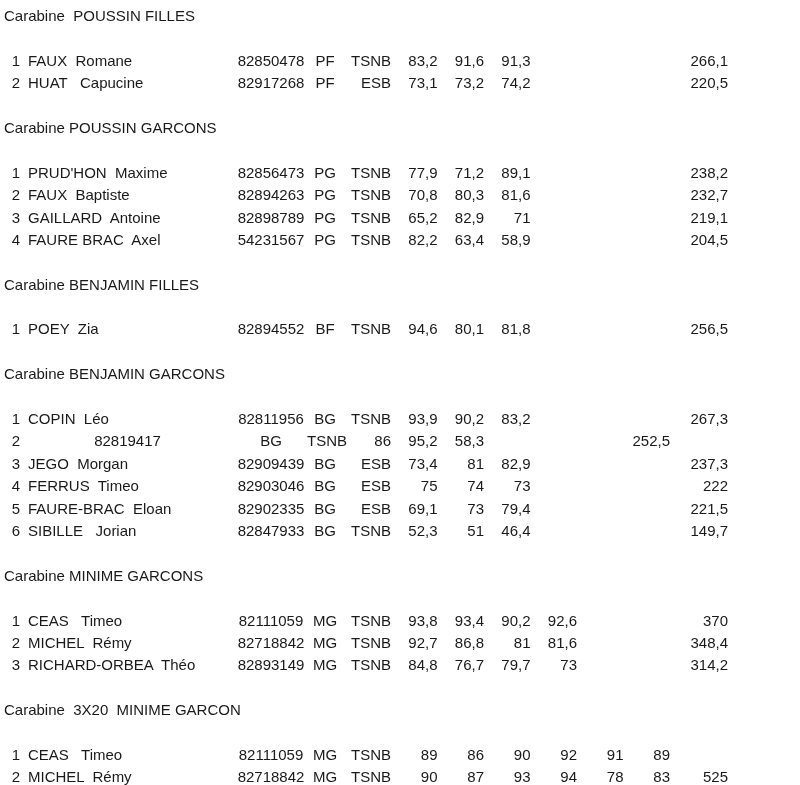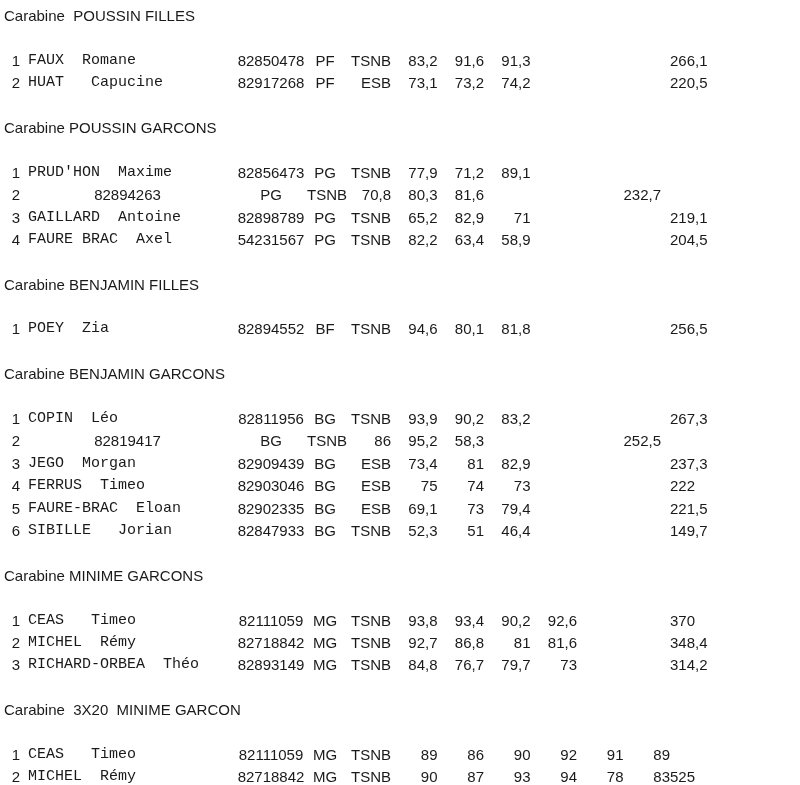--- a/index.html
+++ b/index.html
@@ -29,26 +29,26 @@
     white-space: pre;
   }
   .heading-spacer { height: 22.4px; }
   .row {
     display: grid;
     grid-template-columns: 16px 215px 72px 36px 48px 46.5px 46.5px 46.5px 46.5px 46.5px 46.5px 1fr;
     height: 22.4px;
     line-height: 22.4px;
   }
   .c-rank  { text-align: right; }
-  .c-name  { padding-left: 8px; white-space: pre; overflow: hidden; font-family: Liberation Mono, monospace; }
+  .c-name  { padding-left: 8px; white-space: pre; overflow: hidden; }
   .c-lic   { text-align: center; }
   .c-cat   { text-align: center; }
   .c-club  { text-align: right; }
   .c-num   { text-align: right; }
-  .c-total { }
+  .c-total { text-align: right; }
 </style>
 </head>
 <body>
 
 <main id="page">
     <section class="section">
       <div class="heading">Carabine  POUSSIN FILLES</div>
       <div class="heading-spacer"></div>
       <div class="row">
         <div class="c-rank">1</div>
@@ -87,23 +87,25 @@
         <div class="c-name">PRUD'HON  Maxime</div>
         <div class="c-lic">82856473</div>
         <div class="c-cat">PG</div>
         <div class="c-club">TSNB</div>
         <div class="c-num">77,9</div>
         <div class="c-num">71,2</div>
         <div class="c-num">89,1</div>
         <div class="c-num"></div>
         <div class="c-num"></div>
         <div class="c-num"></div>
-      </div>
-      <div class="row">
-        <div class="c-rank">2</div>
+        <div class="c-total">238,2</div>
+      </div>
+      <div class="row">
+        <div class="c-rank">2</div>
+        <div class="c-name">FAUX  Baptiste</div>
         <div class="c-lic">82894263</div>
         <div class="c-cat">PG</div>
         <div class="c-club">TSNB</div>
         <div class="c-num">70,8</div>
         <div class="c-num">80,3</div>
         <div class="c-num">81,6</div>
         <div class="c-num"></div>
         <div class="c-num"></div>
         <div class="c-num"></div>
         <div class="c-total">232,7</div>

